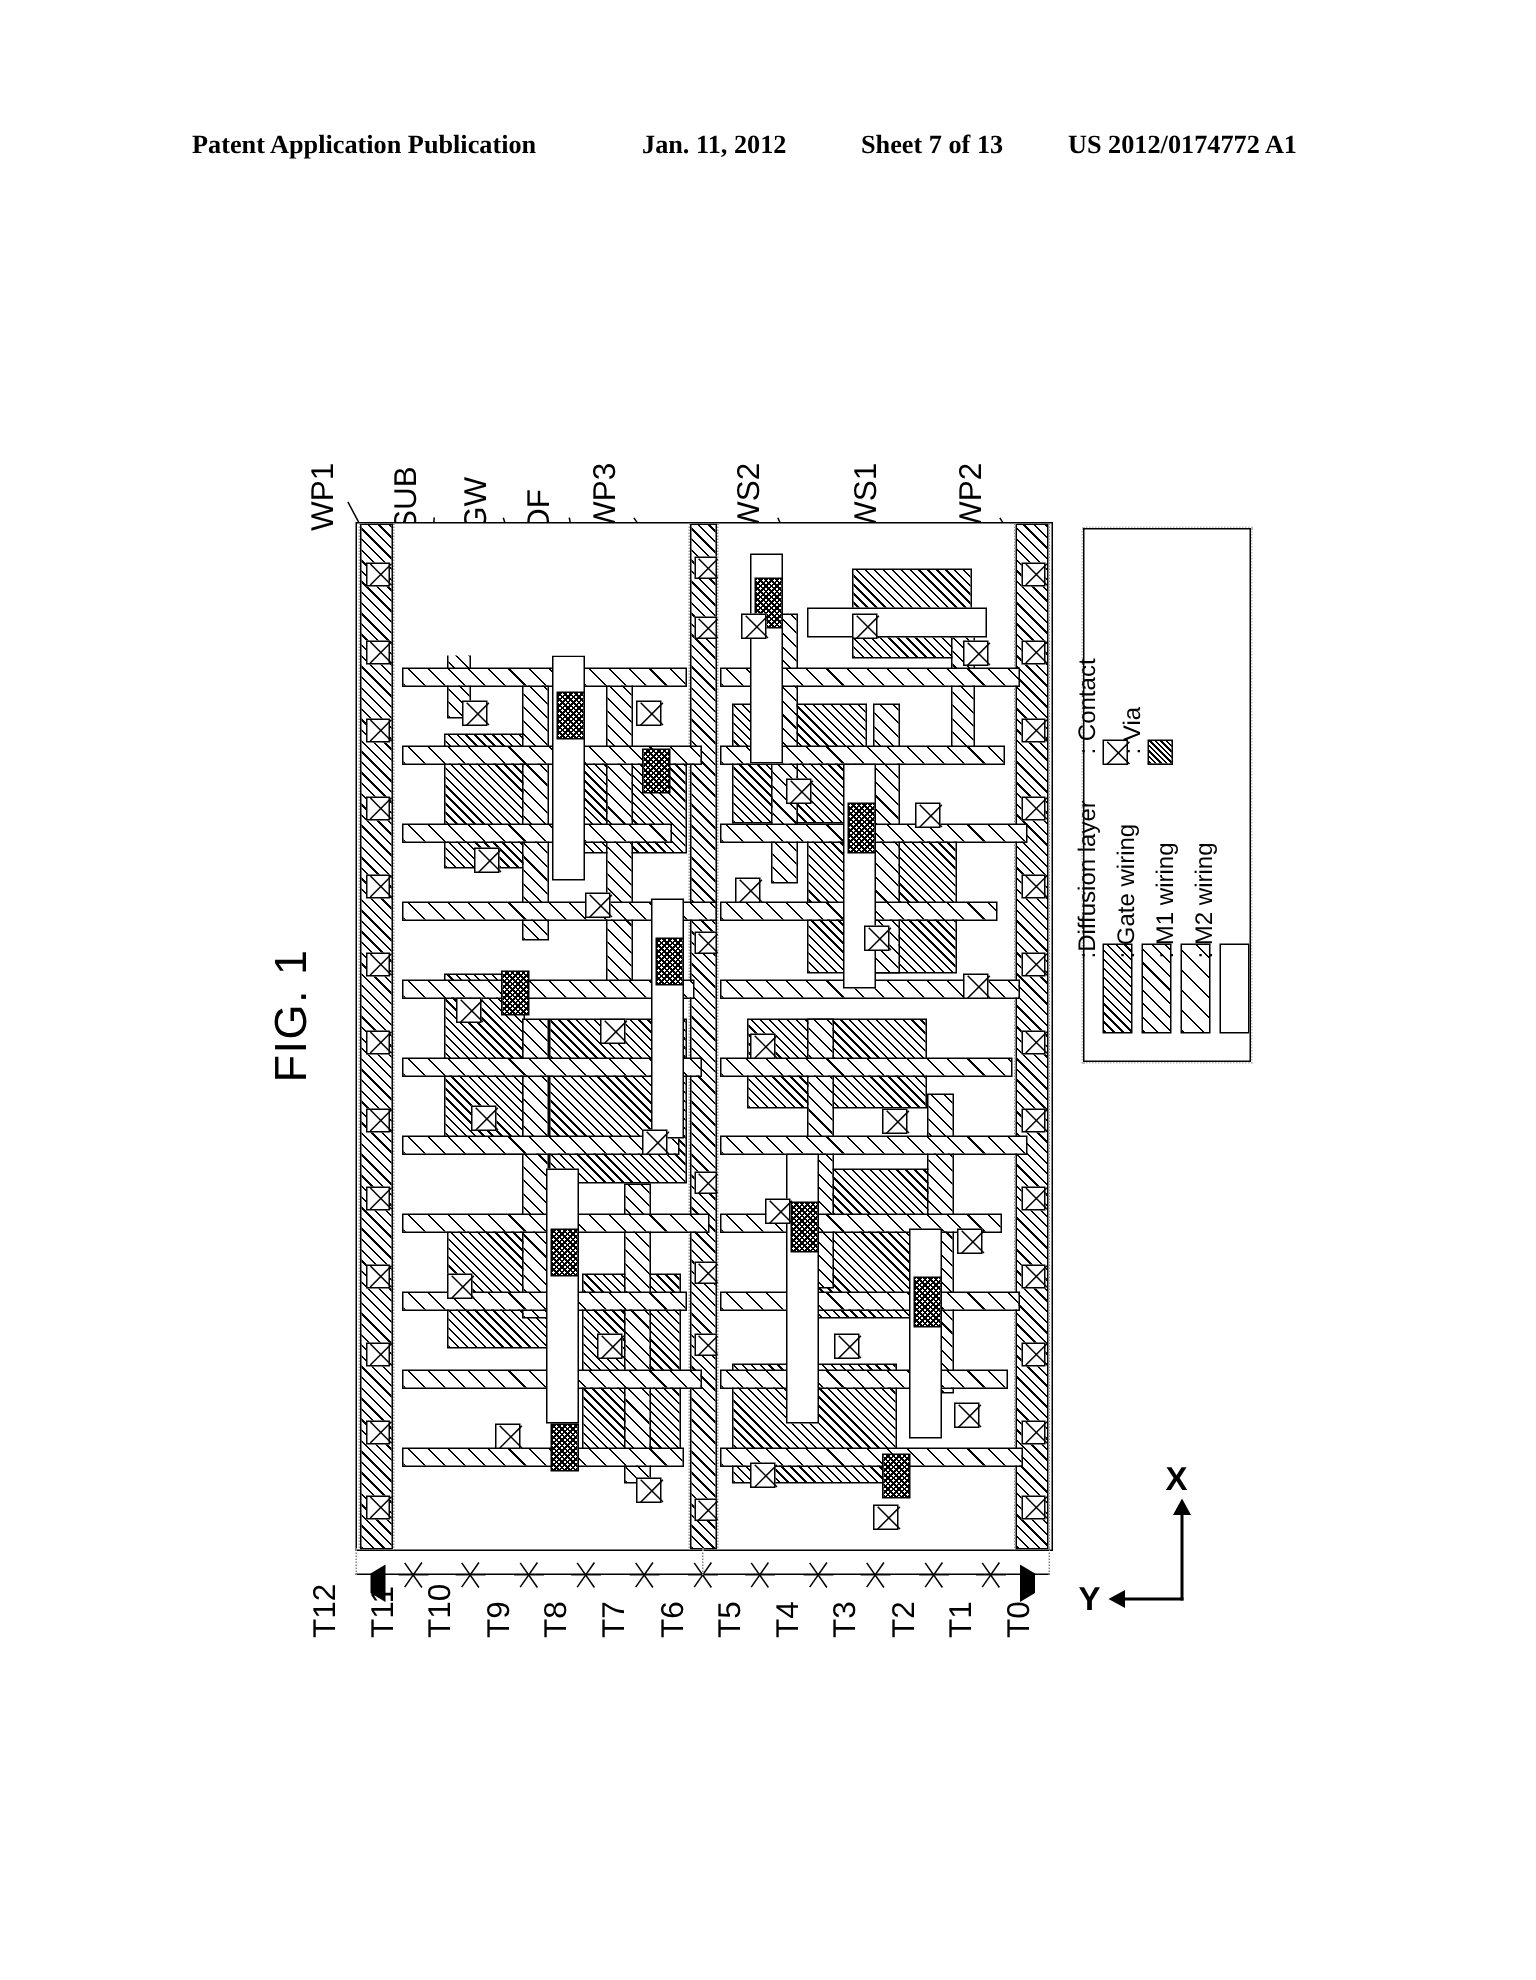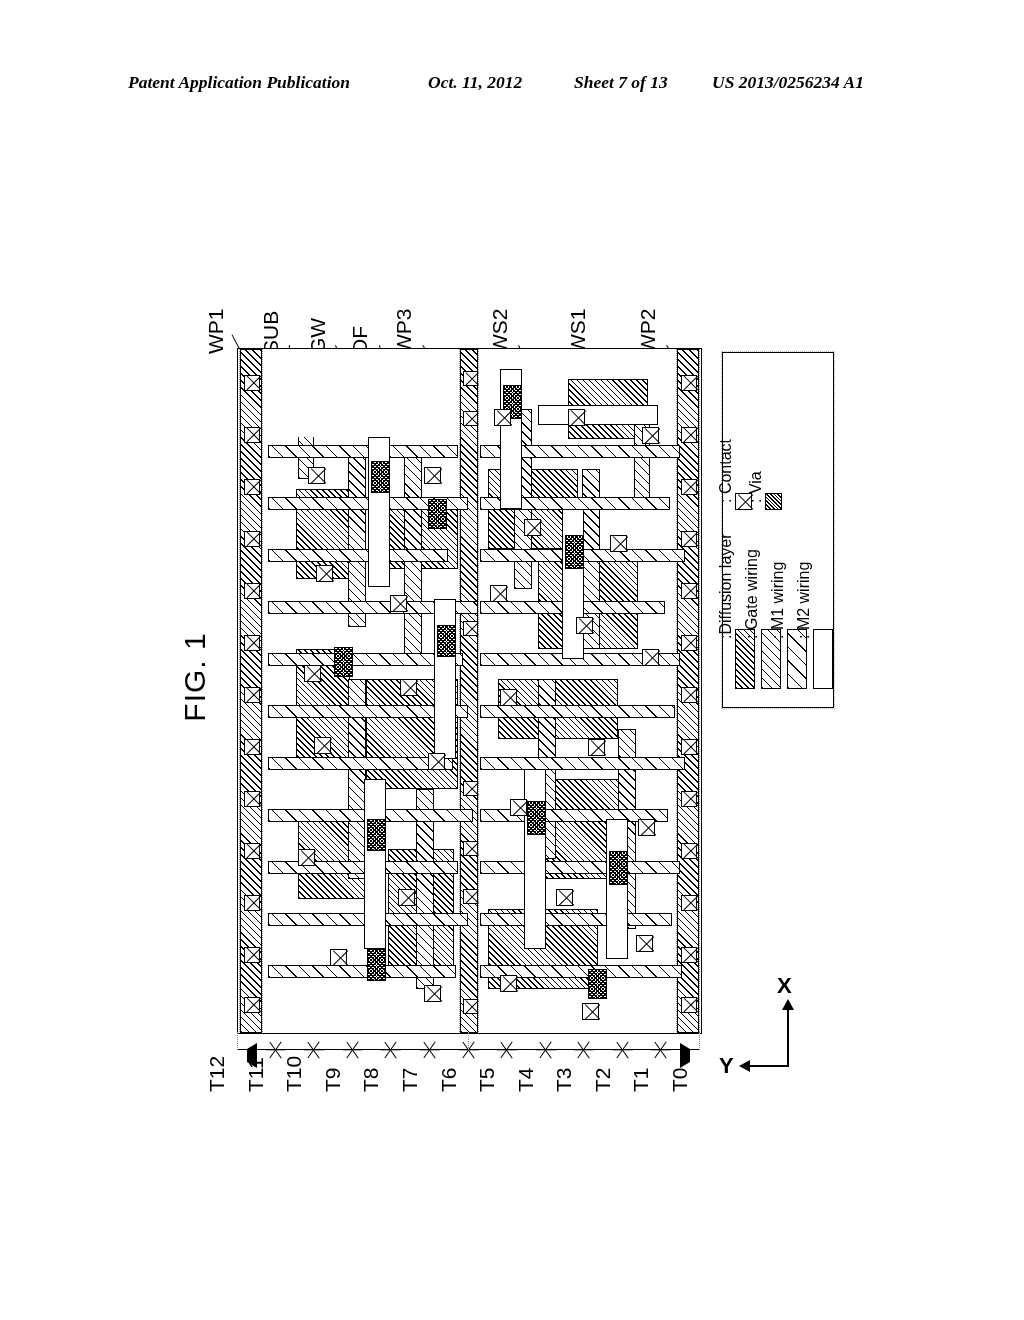--- a/index.html
+++ b/index.html
@@ -1,20 +1,20 @@
 <!DOCTYPE html>
 <html><head>
 <meta charset="utf-8">
 <style>
   html,body{margin:0;padding:0;background:#fff;}
   body{width:1024px;height:1320px;position:relative;overflow:hidden;
        font-family:"Liberation Serif",serif;color:#000;}
 
   
-  #pubheader{position:absolute;left:0;top:72px;width:844px;height:26px;font-style:italic;}
+  #pubheader{position:absolute;left:0;top:86px;width:844px;height:26px;}
   #pubheader span{position:absolute;font-family:"Liberation Serif",serif;
       font-weight:bold;font-size:17.5px;white-space:nowrap;}
   .h-title{left:128px;top:0;}
   .h-date{left:428px;top:0;}
   .h-sheet{left:574px;top:0;}
   .h-num{left:712px;top:0;}
 
   
   #figtitle{position:absolute;left:135px;top:600px;width:120px;height:160px;}
   #figtitle span{position:absolute;left:-20px;top:60px;width:160px;
@@ -112,23 +112,23 @@
       border-right:11px solid #000;}
   #axis .axlbl{position:absolute;font-family:"Liberation Sans",sans-serif;
       font-size:22px;font-weight:600;}
   #axis .lx{left:42px;top:-22px;} #axis .ly{left:-16px;top:58px;}
 </style>
 </head>
 <body>
 
 <div id="pubheader">
   <span class="h-title">Patent Application Publication</span>
-  <span class="h-date">Oct. 11, 2012</span>
+  <span class="h-date">Jan. 11, 2012</span>
   <span class="h-sheet">Sheet 7 of 13</span>
-  <span class="h-num">US 2013/0256234 A1</span>
+  <span class="h-num">US 2012/0174772 A1</span>
 </div>
 
 <div id="figtitle">
   <span>FIG. 1</span>
 </div>
 
 <div>
   <span class="calloutlbl" style="left:228px;top:330px;">WP1</span>
   <span class="calloutlbl" style="left:283px;top:330px;">SUB</span>
   <span class="calloutlbl" style="left:330px;top:330px;">GW</span>

